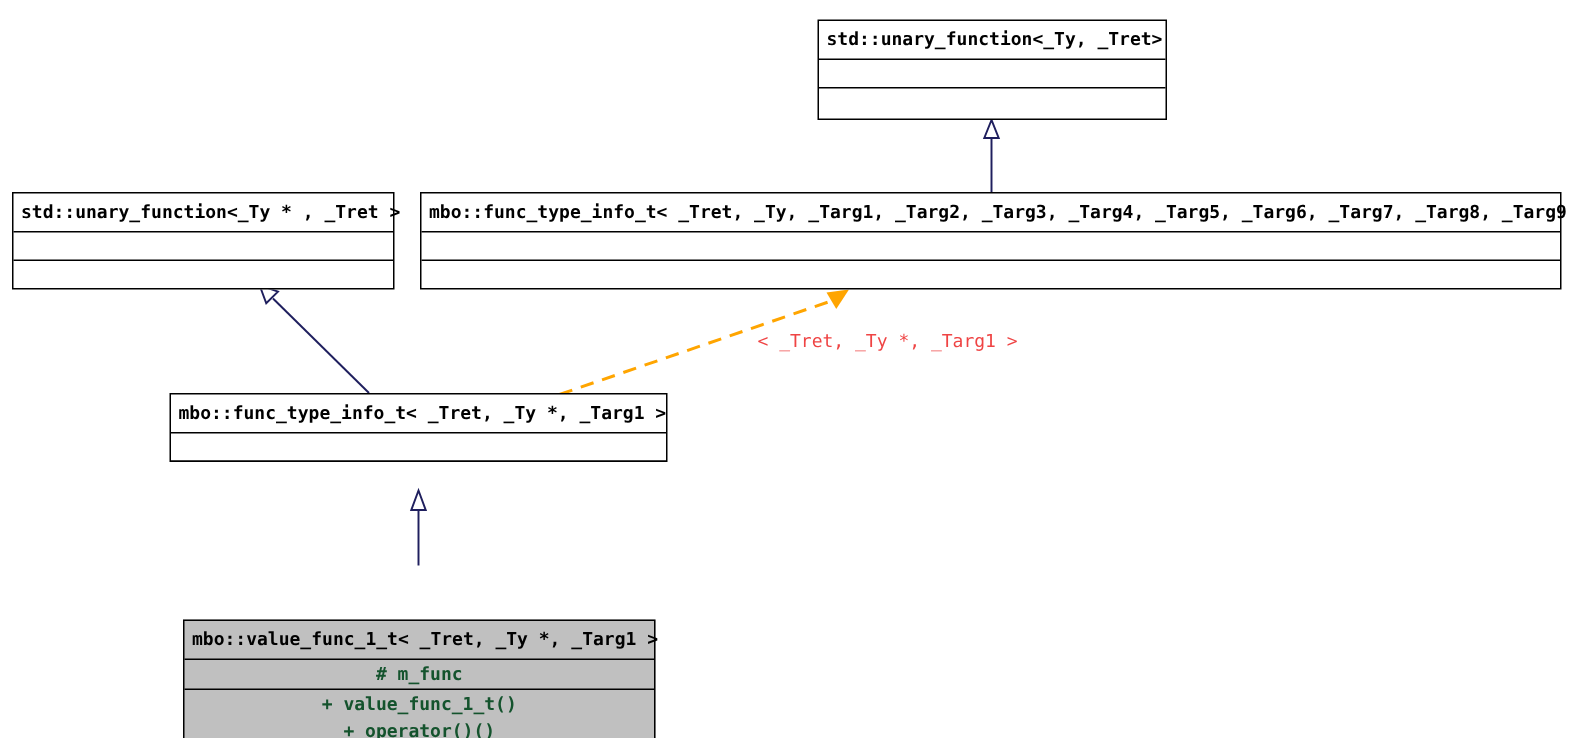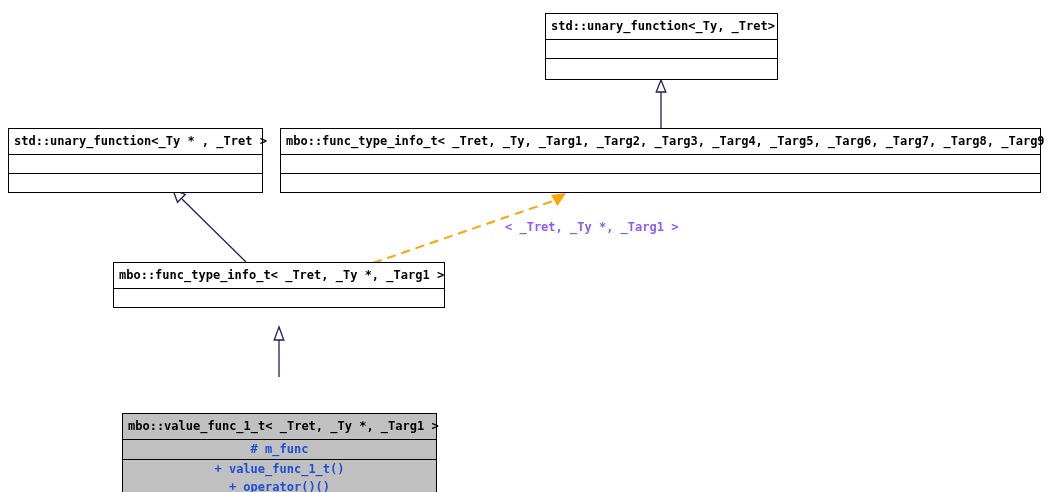--- a/index.html
+++ b/index.html
@@ -42,38 +42,38 @@
   .node .sep {
     border-top: 1px solid #000000;
     height: 0;
     font-size: 0;
     line-height: 0;
   }
   .node .compartment {
     box-sizing: border-box;
     font-size: 12px;
     font-weight: bold;
-    color: #1d4ed8;
+    color: #14532d;
     text-align: center;
     line-height: 1;
     white-space: nowrap;
   }
   .node .compartment .row {
     padding: 3px 4px 3px 4px;
     line-height: 1.05;
   }
   .node .compartment.empty {
     height: 18px;
   }
   
   .edge-label {
     position: absolute;
     font-size: 12px;
-    font-weight: bold;
-    color: #8b5cf6;
+    font-weight: normal;
+    color: #ef4444;
     white-space: nowrap;
     z-index: 4;
     line-height: 1;
   }
   svg.edges {
     position: absolute;
     left: 0;
     top: 0;
     width: 1047px;
     height: 492px;

